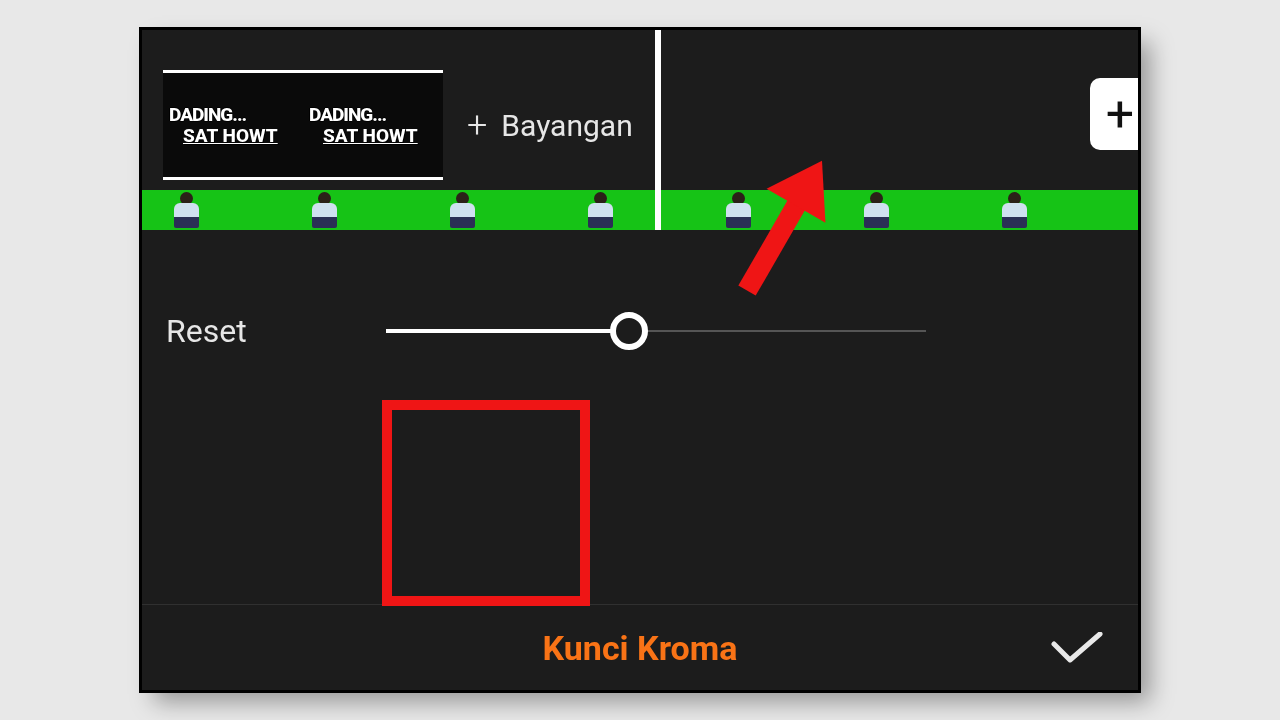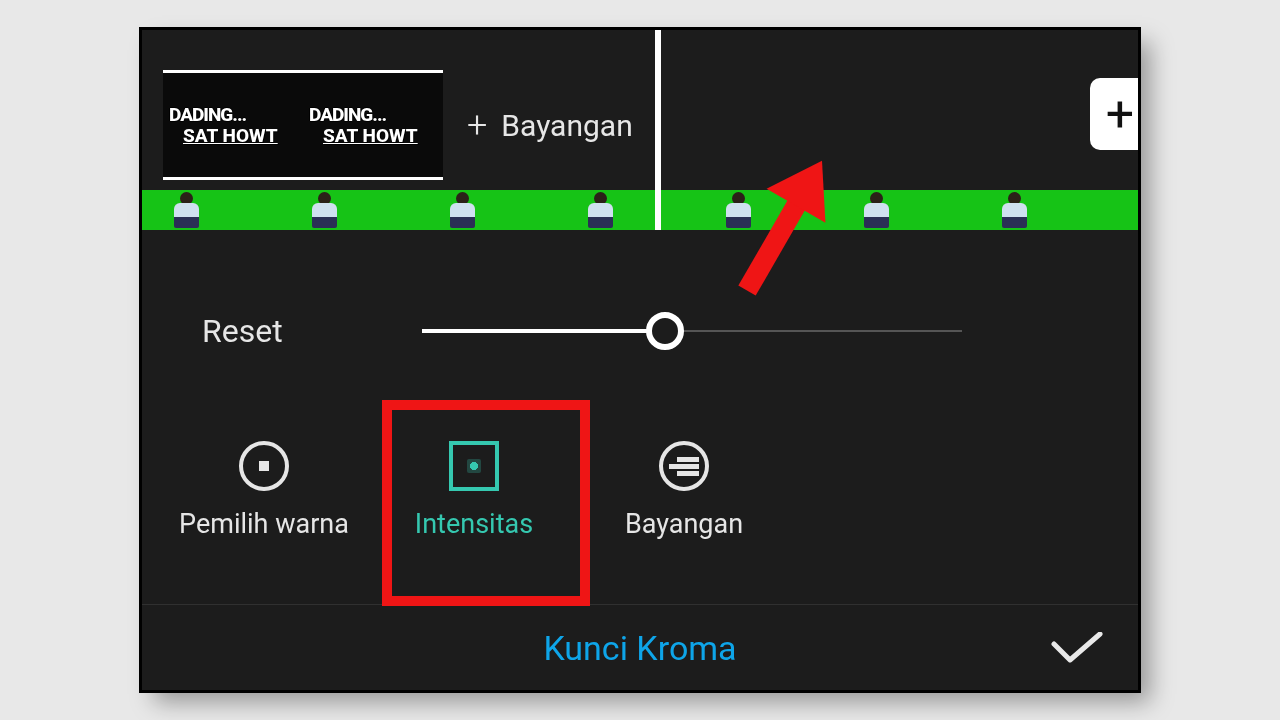--- a/index.html
+++ b/index.html
@@ -148,21 +148,21 @@
     position: absolute;
     top: 82px;
     left: 0;
     width: 100%;
     display: flex;
     align-items: center;
   }
   .reset {
     color: #e6e6e6;
     font-size: 32px;
-    margin-left: 60px;
+    margin-left: 24px;
     width: 220px;
   }
   .slider {
     position: relative;
     width: 540px;
     height: 4px;
   }
   .slider-bg {
     position: absolute;
     top: 1px; left: 0;
@@ -287,22 +287,23 @@
     position: absolute;
     bottom: 0; left: 0;
     width: 100%;
     height: 86px;
     border-top: 1px solid #303030;
     display: flex;
     align-items: center;
     justify-content: center;
   }
   .bottom .title {
-    color: #0ea5e9;
+    color: #f97316;
     font-size: 34px;
+    font-weight: bold;
   }
   .confirm {
     position: absolute;
     right: 34px;
     top: 50%;
     transform: translateY(-50%);
     cursor: pointer;
   }
   .confirm svg { display: block; }
 </style>
@@ -349,42 +350,20 @@
 
     <div class="slider-row">
       <div class="reset">Reset</div>
       <div class="slider">
         <div class="slider-bg"></div>
         <div class="slider-fill" id="slider-fill" style="width: 45%;"></div>
         <div class="slider-knob" id="slider-knob" style="left: 45%;"></div>
       </div>
     </div>
 
-    <div class="options">
-      <div class="opt">
-        <div class="icon-wrap">
-            <div class="ic-colorpicker"></div>
-          </div>
-        <div class="label">Pemilih warna</div>
-      </div>
-      <div class="opt active">
-        <div class="icon-wrap">
-            <div class="ic-intensity"></div>
-          </div>
-        <div class="label">Intensitas</div>
-      </div>
-      <div class="opt">
-        <div class="icon-wrap">
-            <div class="ic-shadow">
-              <span class="bar3"></span>
-            </div>
-          </div>
-        <div class="label">Bayangan</div>
-      </div>
-    </div>
 
     <div class="highlight"></div>
 
     <div class="bottom">
       <div class="title">Kunci Kroma</div>
       <div class="confirm">
         <svg width="54" height="32" viewBox="0 0 54 32">
           <polyline points="4,12 20,28 50,2" fill="none" stroke="#e9e9e9" stroke-width="5" stroke-linecap="round" stroke-linejoin="round"></polyline>
         </svg>
       </div>

